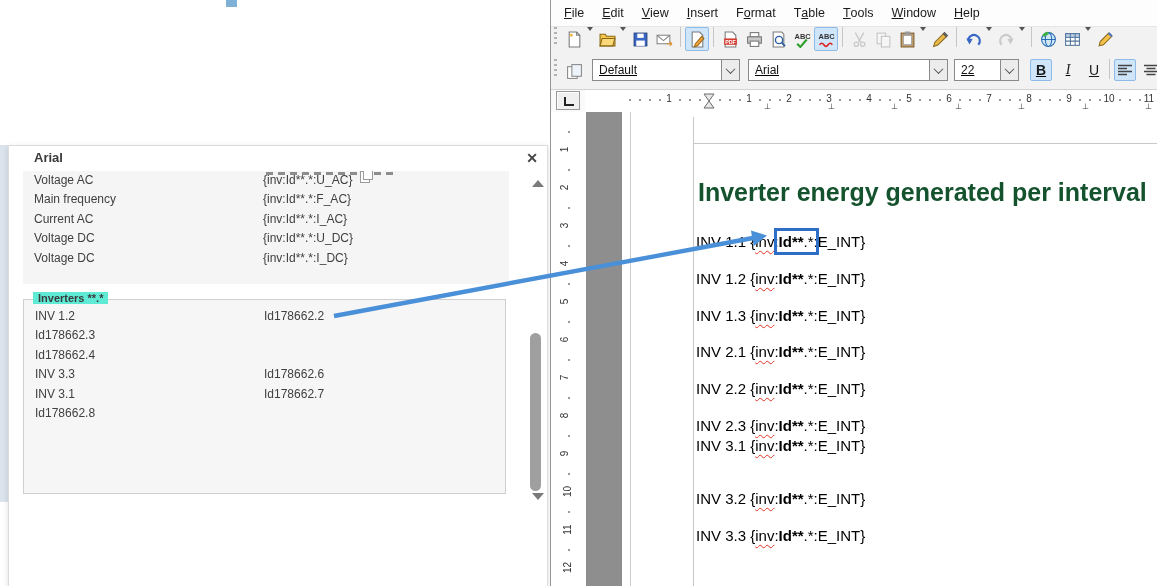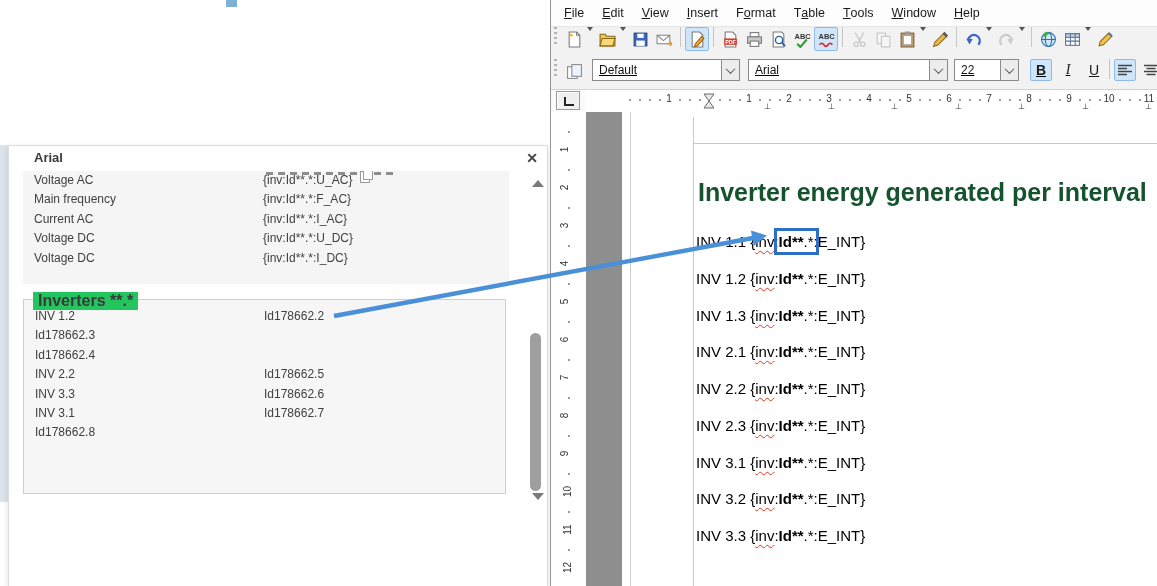--- a/index.html
+++ b/index.html
@@ -18,21 +18,21 @@
   .hp-row{display:flex;height:19.4px;line-height:19.4px;font-size:12px;color:#404040;padding-left:11px;}
   .hp-row .lbl{width:229px;flex:none;}
   .hp-dashes{position:absolute;left:243px;top:1px;width:128px;height:3px;
       background:repeating-linear-gradient(90deg,#8d8d8d 0 7px,transparent 7px 12px);}
   .copy-ic{display:inline-block;width:8px;height:10px;border:1px solid #9a9a9a;background:#fff;
       position:relative;margin-left:8px;vertical-align:-1px;}
   .copy-ic::before{content:"";position:absolute;left:2px;top:-4px;width:8px;height:10px;
       border:1px solid #9a9a9a;background:#fff;}
   .hp-fieldset{position:absolute;left:14px;top:153px;width:483px;height:195px;background:#f6f6f6;
       border:1px solid #cfcfcf;box-sizing:border-box;}
-  .hp-legend{position:absolute;left:9px;top:-8px;background:#22c55e;padding:0 5px;font-size:16px;
+  .hp-legend{position:absolute;left:9px;top:-8px;background:#5eead4;padding:0 5px;font-size:11px;
       font-weight:bold;color:#3a3a3a;}
   .inv-rows{position:absolute;left:0;top:7px;right:0;}
   .anno-box1{outline:3px solid #2f6ec7;outline-offset:4px;}
   .sb-up,.sb-down{position:absolute;left:523px;width:0;height:0;border-left:6px solid transparent;
       border-right:6px solid transparent;}
   .sb-up{top:34px;border-bottom:7px solid #7a7a7a;}
   .sb-down{top:347px;border-top:7px solid #7a7a7a;}
   .sb-thumb{position:absolute;left:521px;top:187px;width:11px;height:158px;background:#9f9f9f;border-radius:6px;}
   
   .writer{position:absolute;left:550px;top:0;width:607px;height:586px;background:#fff;
@@ -140,24 +140,20 @@
           <span class="lbl">INV 1.2</span>
           <span>Id178662.2</span>
         </div>
         <div class="hp-row">
           <span>Id178662.3</span>
         </div>
         <div class="hp-row">
           <span>Id178662.4</span>
         </div>
         <div class="hp-row">
-          <span class="lbl">INV 2.2</span>
-          <span>Id178662.5</span>
-        </div>
-        <div class="hp-row">
           <span class="lbl">INV 3.3</span>
           <span>Id178662.6</span>
         </div>
         <div class="hp-row">
           <span class="lbl">INV 3.1</span>
           <span>Id178662.7</span>
         </div>
         <div class="hp-row">
           <span>Id178662.8</span>
         </div>
@@ -530,21 +526,21 @@
     <div class="vbound"></div>
     <div class="hbound"></div>
     <div class="doc-heading">Inverter energy generated per interval</div>
     <div id="doc-lines">
         <div class="doc-line" style="top: 120px;">INV 1.1 {<span class="sq">inv</span>:<span class="anno-box2"><b>Id**</b>.*</span>:E_INT}</div>
         <div class="doc-line" style="top: 156.75px;">INV 1.2 {<span class="sq">inv</span>:<span><b>Id**</b>.*</span>:E_INT}</div>
         <div class="doc-line" style="top: 193.5px;">INV 1.3 {<span class="sq">inv</span>:<span><b>Id**</b>.*</span>:E_INT}</div>
         <div class="doc-line" style="top: 230.25px;">INV 2.1 {<span class="sq">inv</span>:<span><b>Id**</b>.*</span>:E_INT}</div>
         <div class="doc-line" style="top: 267px;">INV 2.2 {<span class="sq">inv</span>:<span><b>Id**</b>.*</span>:E_INT}</div>
         <div class="doc-line" style="top: 303.75px;">INV 2.3 {<span class="sq">inv</span>:<span><b>Id**</b>.*</span>:E_INT}</div>
-        <div class="doc-line" style="top: 341px;">INV 3.1 {<span class="sq">inv</span>:<span><b>Id**</b>.*</span>:E_INT}</div>
+        <div class="doc-line" style="top: 324px;">INV 3.1 {<span class="sq">inv</span>:<span><b>Id**</b>.*</span>:E_INT}</div>
         <div class="doc-line" style="top: 377.25px;">INV 3.2 {<span class="sq">inv</span>:<span><b>Id**</b>.*</span>:E_INT}</div>
         <div class="doc-line" style="top: 414px;">INV 3.3 {<span class="sq">inv</span>:<span><b>Id**</b>.*</span>:E_INT}</div>
       </div>
   </div>
 </div>
 
 <svg class="arrow-overlay" viewBox="0 0 1157 586">
   <line x1="334" y1="316" x2="753" y2="238" stroke="#4a90d8" stroke-width="4.4"></line>
   <polygon points="767,235.5 753.7,246.1 750.9,230.4" fill="#4a90d8"></polygon>
 </svg>

